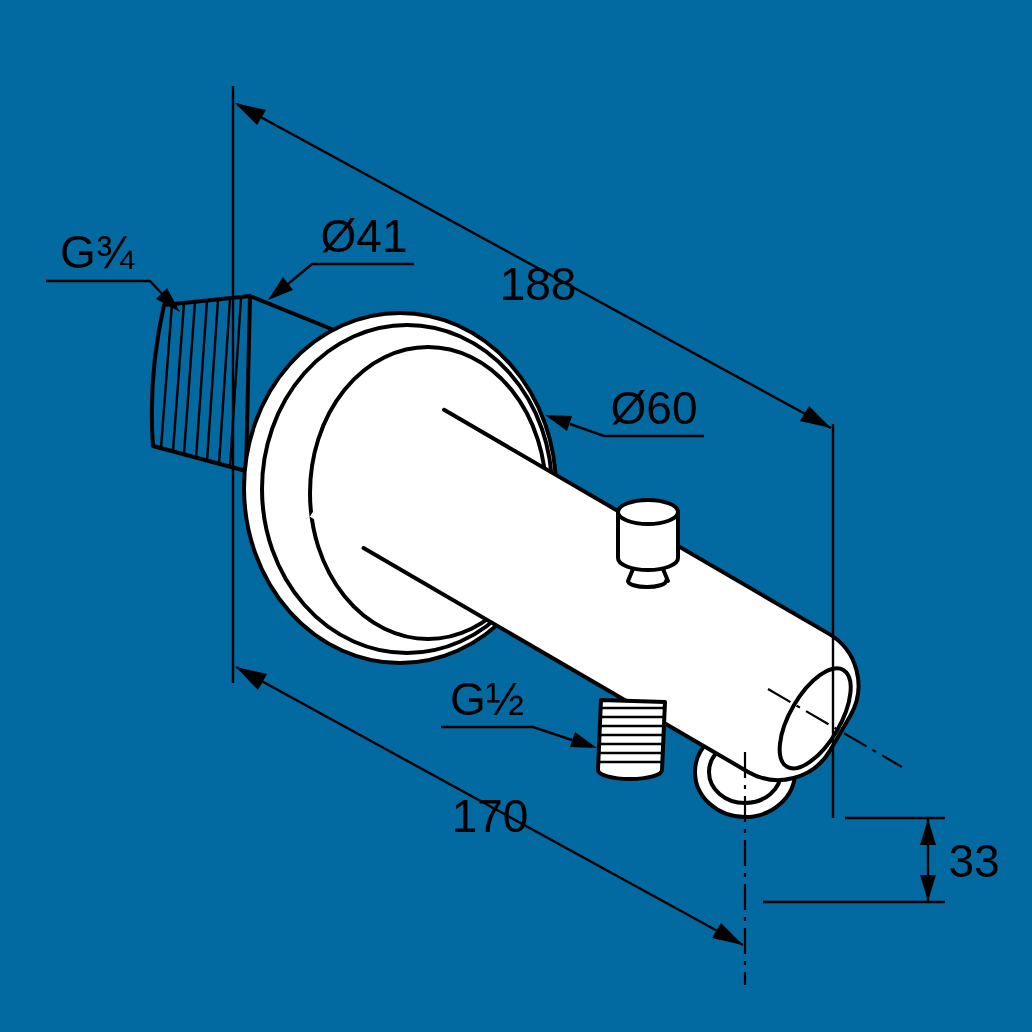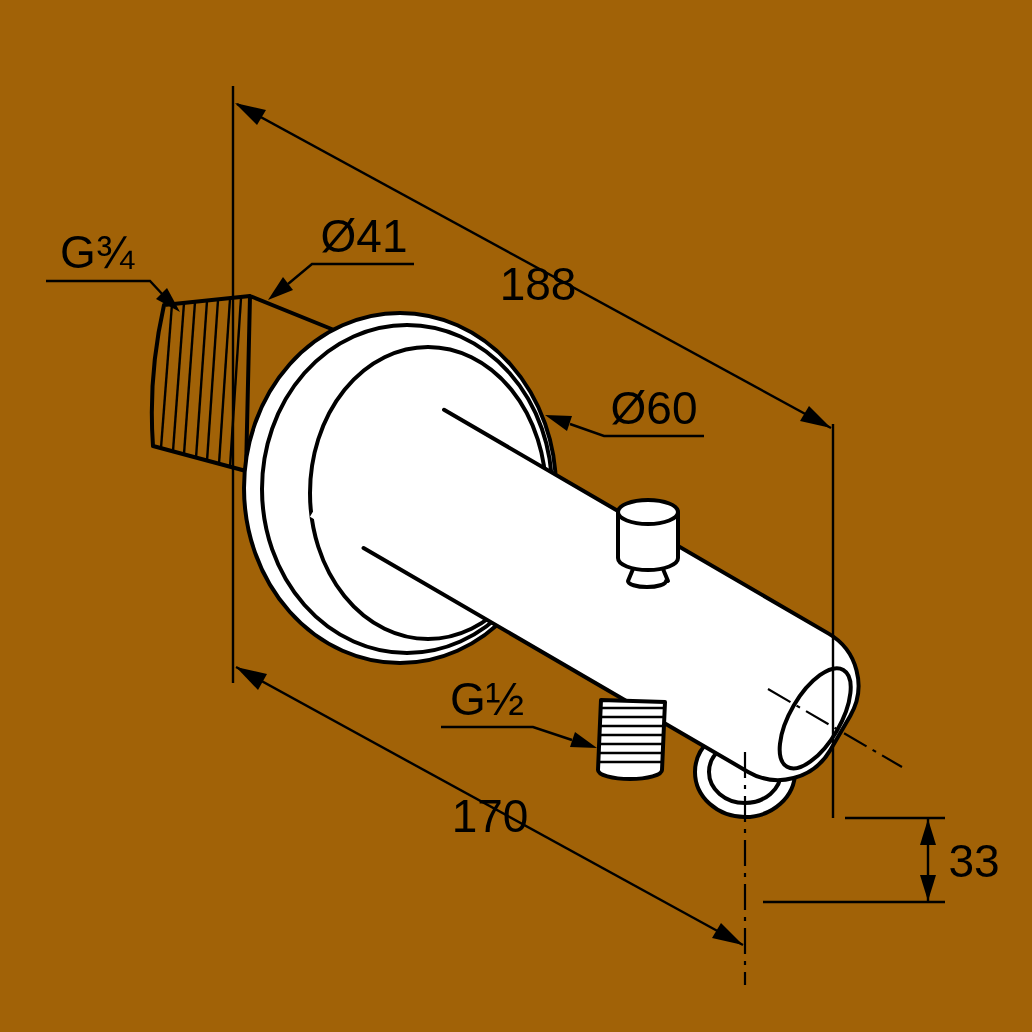--- a/index.html
+++ b/index.html
@@ -7,21 +7,21 @@
     padding: 0;
     background: #ffffff;
     width: 1032px;
     height: 1032px;
     font-family: "Liberation Sans", "DejaVu Sans", sans-serif;
   }
   #stage {
     position: relative;
     width: 1032px;
     height: 1032px;
-    background: #a16207;
+    background: #0369a1;
     overflow: hidden;
   }
   svg { display: block; }
   .ol  { stroke: #000; stroke-width: 4; fill: none; stroke-linecap: round; stroke-linejoin: round; }
   .olf { stroke: #000; stroke-width: 4; fill: #fff; stroke-linejoin: round; }
   .fw  { fill: #fff; stroke: none; }
   .thin { stroke: #000; stroke-width: 2.4; fill: none; stroke-linecap: butt; }
   .cl  { stroke: #000; stroke-width: 2.2; fill: none; stroke-dasharray: 26 7 4 7; }
   .arr { fill: #000; stroke: none; }
   text.dim {

